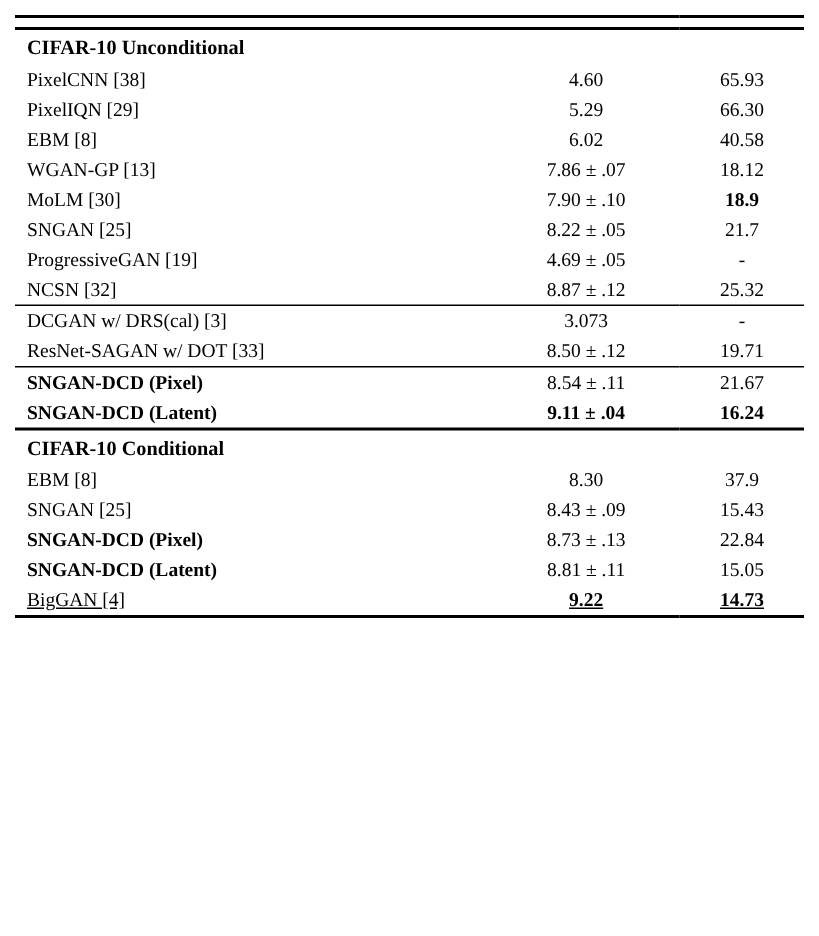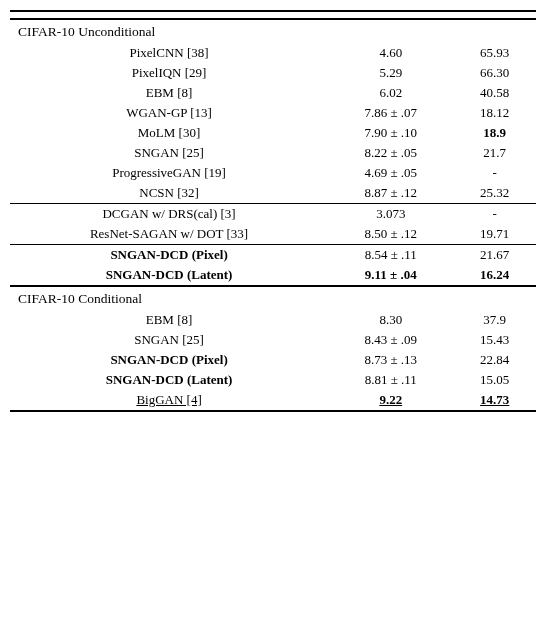--- a/index.html
+++ b/index.html
@@ -27,36 +27,36 @@
       border-bottom: 1px solid #000;
     }
     th.col-model {
       text-align: left;
     }
     td {
       padding: 2px 8px;
       text-align: center;
     }
     td.col-model {
-      text-align: center;
+      text-align: left;
     }
     .divider-thin td {
       border-top: 1px solid #000;
       padding: 0;
       height: 0;
       line-height: 0;
       font-size: 0;
     }
     tr.last-row td {
       border-bottom: 2px solid #000;
       text-decoration: underline;
     }
     .section-header-row td {
       border-top: 2px solid #000;
-      font-weight: normal;
+      font-weight: bold;
       padding-top: 4px;
       padding-bottom: 3px;
       text-align: left;
       font-size: 13.5px;
     }
   </style>
 </head>
 <body>
 
 <table>

